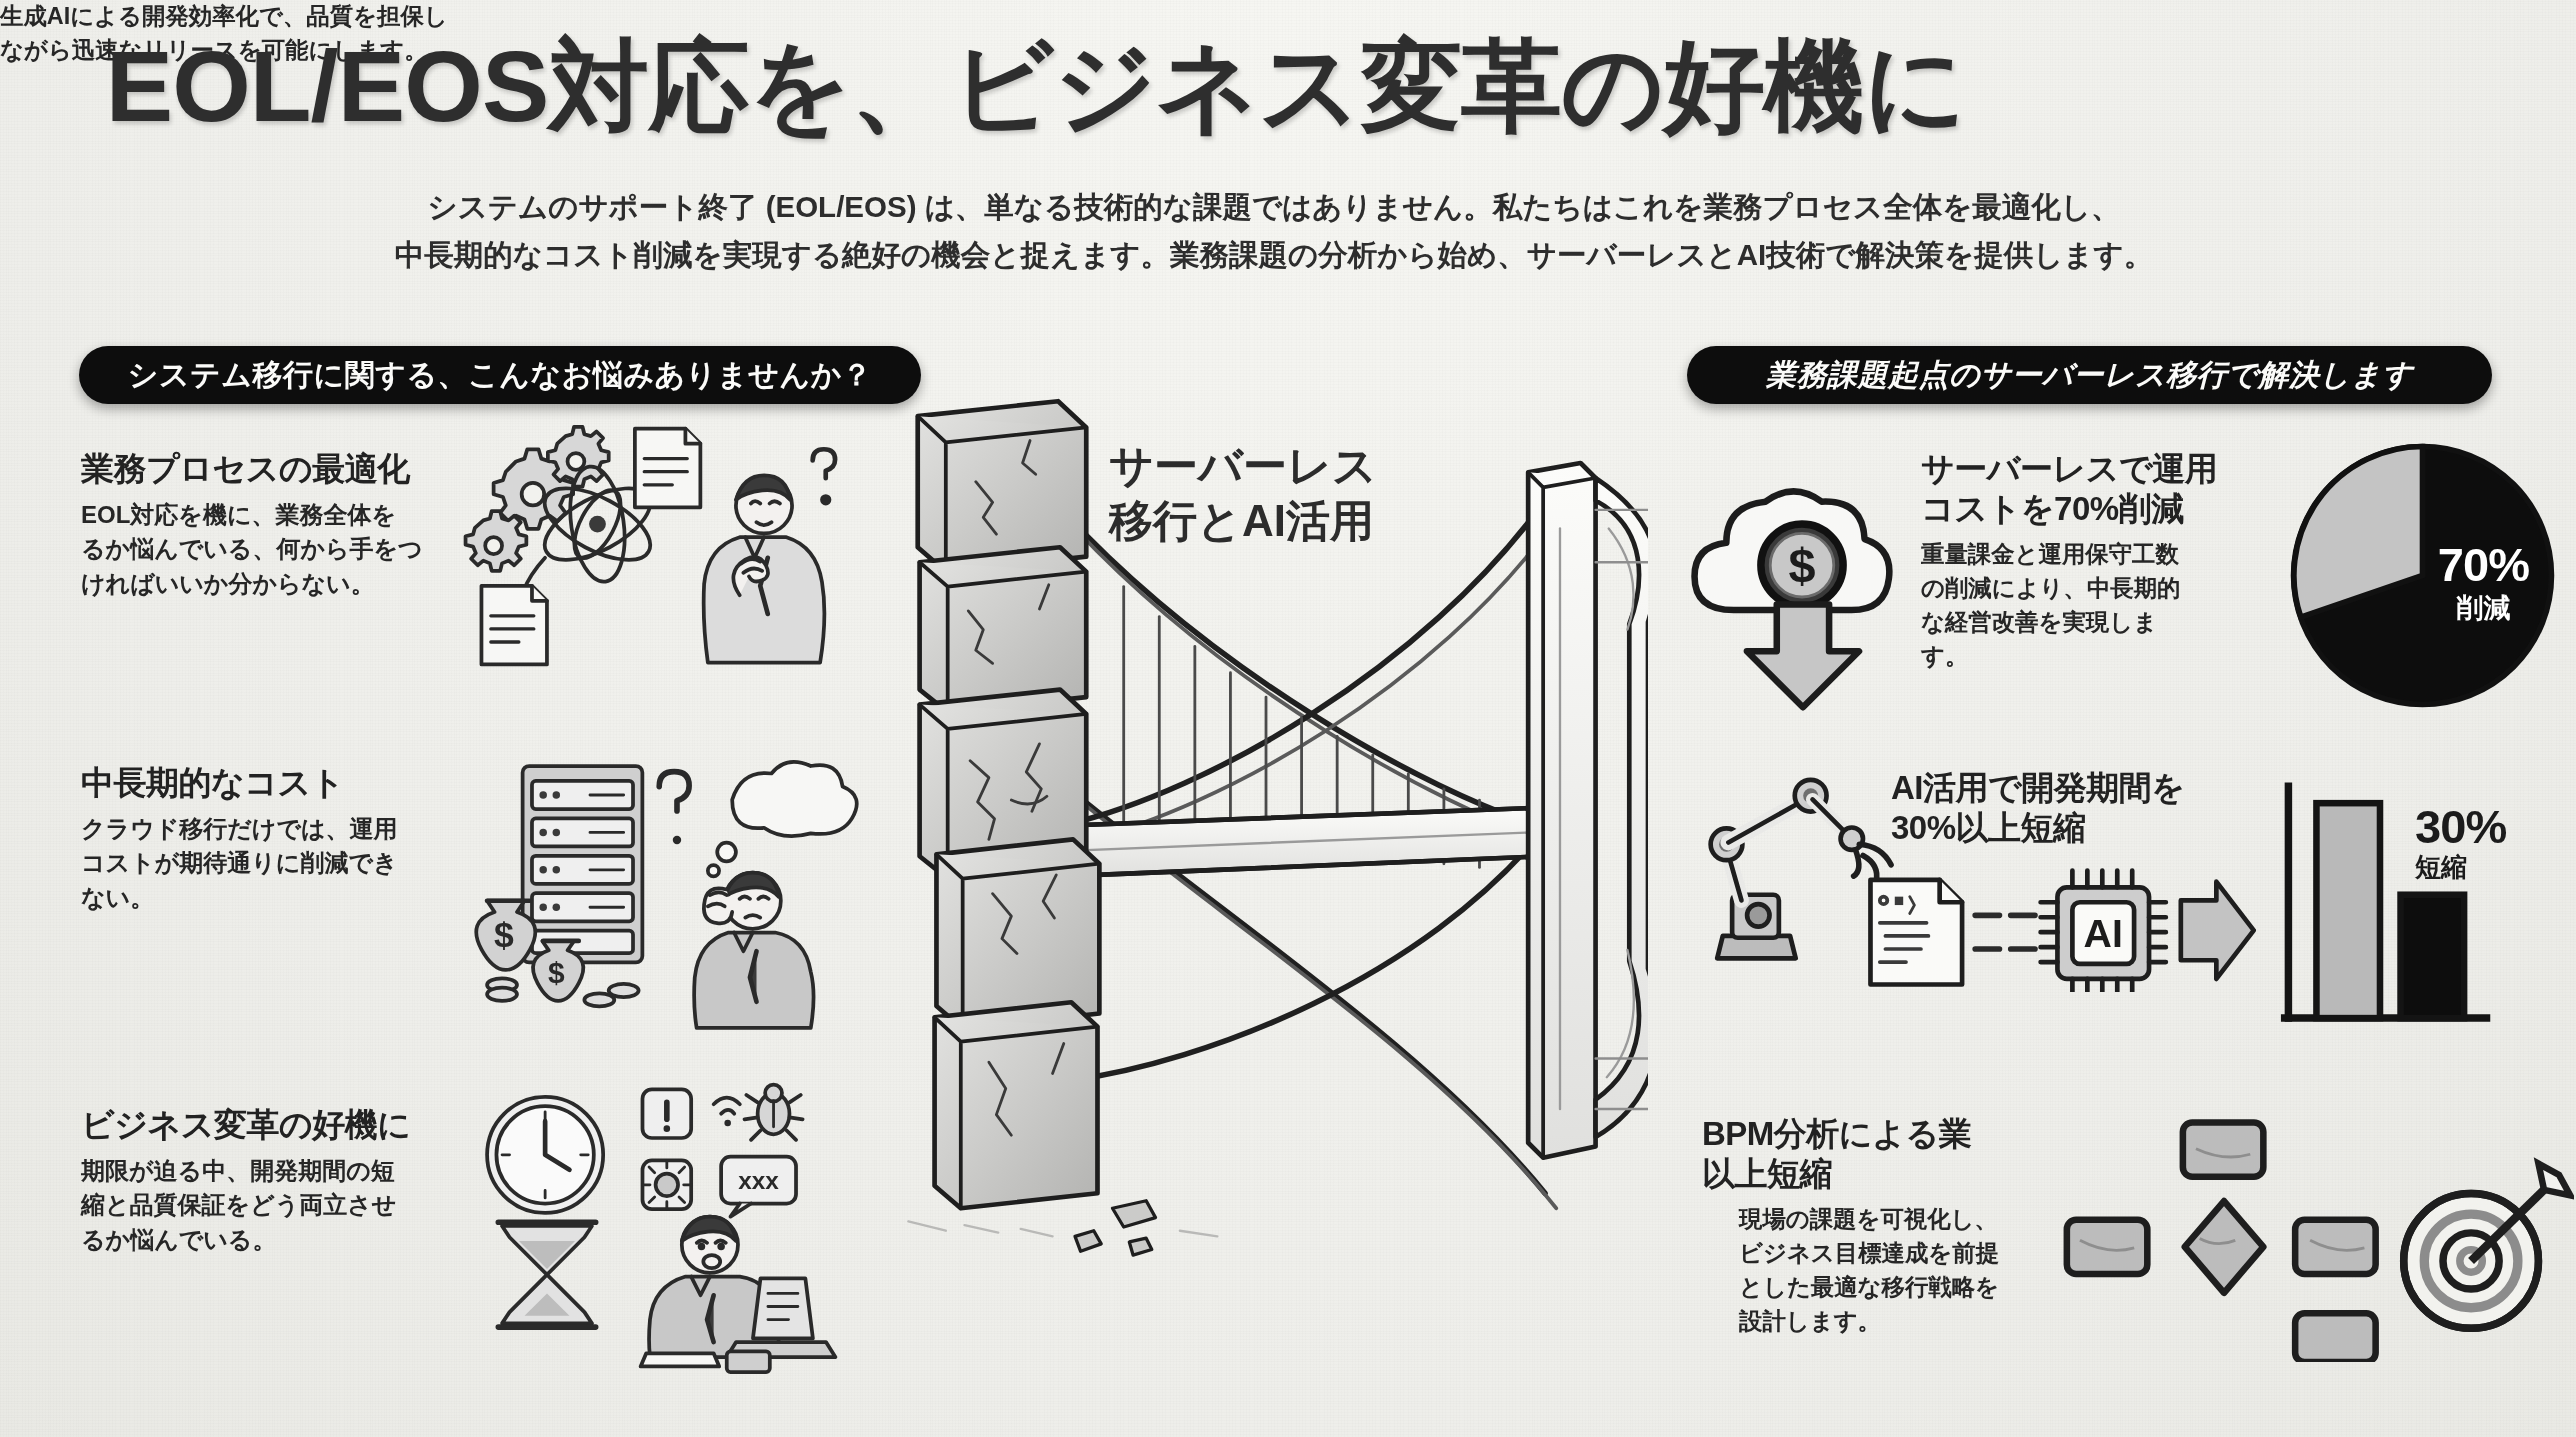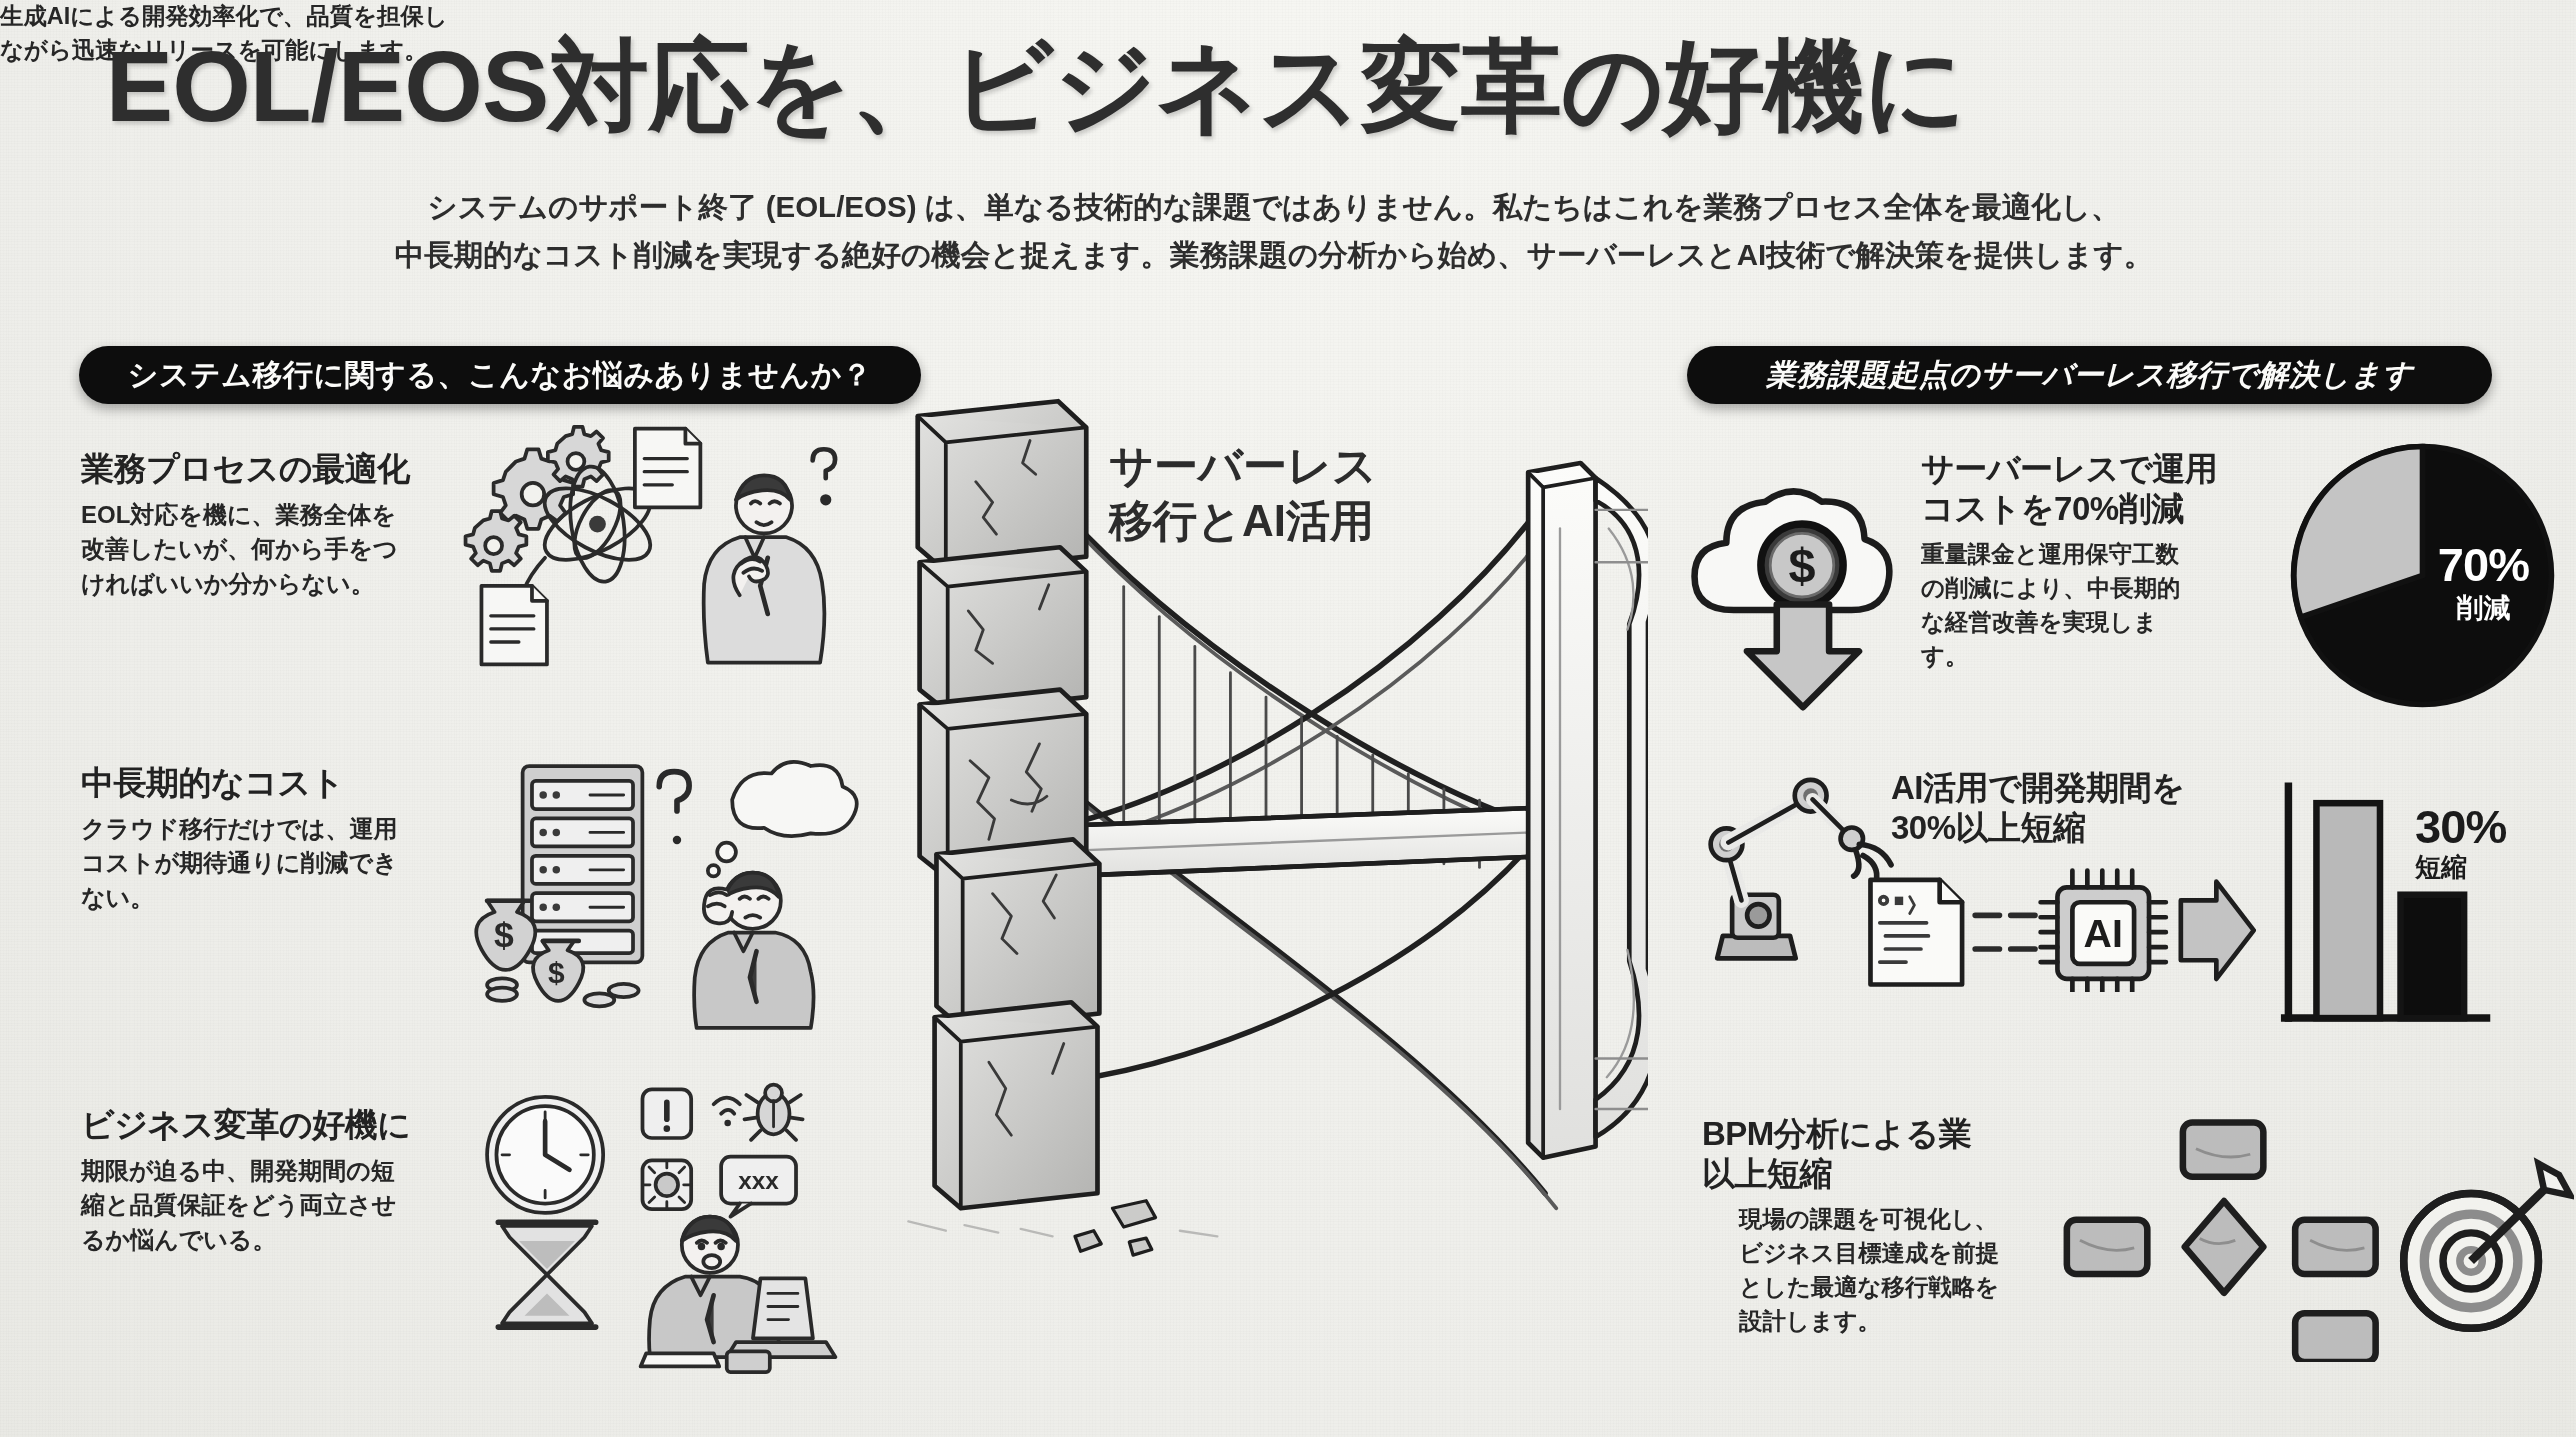--- a/index.html
+++ b/index.html
@@ -165,21 +165,21 @@
     <span>システムのサポート終了 (EOL/EOS) は、単なる技術的な課題ではありません。私たちはこれを業務プロセス全体を最適化し、</span>
     <span>中長期的なコスト削減を実現する絶好の機会と捉えます。業務課題の分析から始め、サーバーレスとAI技術で解決策を提供します。</span>
   </div>
 
   <div class="badge badge-left">システム移行に関する、こんなお悩みありませんか？</div>
   <div class="badge badge-right">業務課題起点のサーバーレス移行で解決します</div>
 
   <div class="blk L1">
     <div class="blk-title">業務プロセスの最適化</div>
     <div class="blk-body">EOL対応を機に、業務全体を
-改善したいが、何から手をつ
+るか悩んでいる、何から手をつ
 ければいいか分からない。</div>
   </div>
 
   <div class="blk L2">
     <div class="blk-title">中長期的なコスト</div>
     <div class="blk-body">クラウド移行だけでは、運用
 コストが期待通りに削減でき
 ない。</div>
   </div>
 

